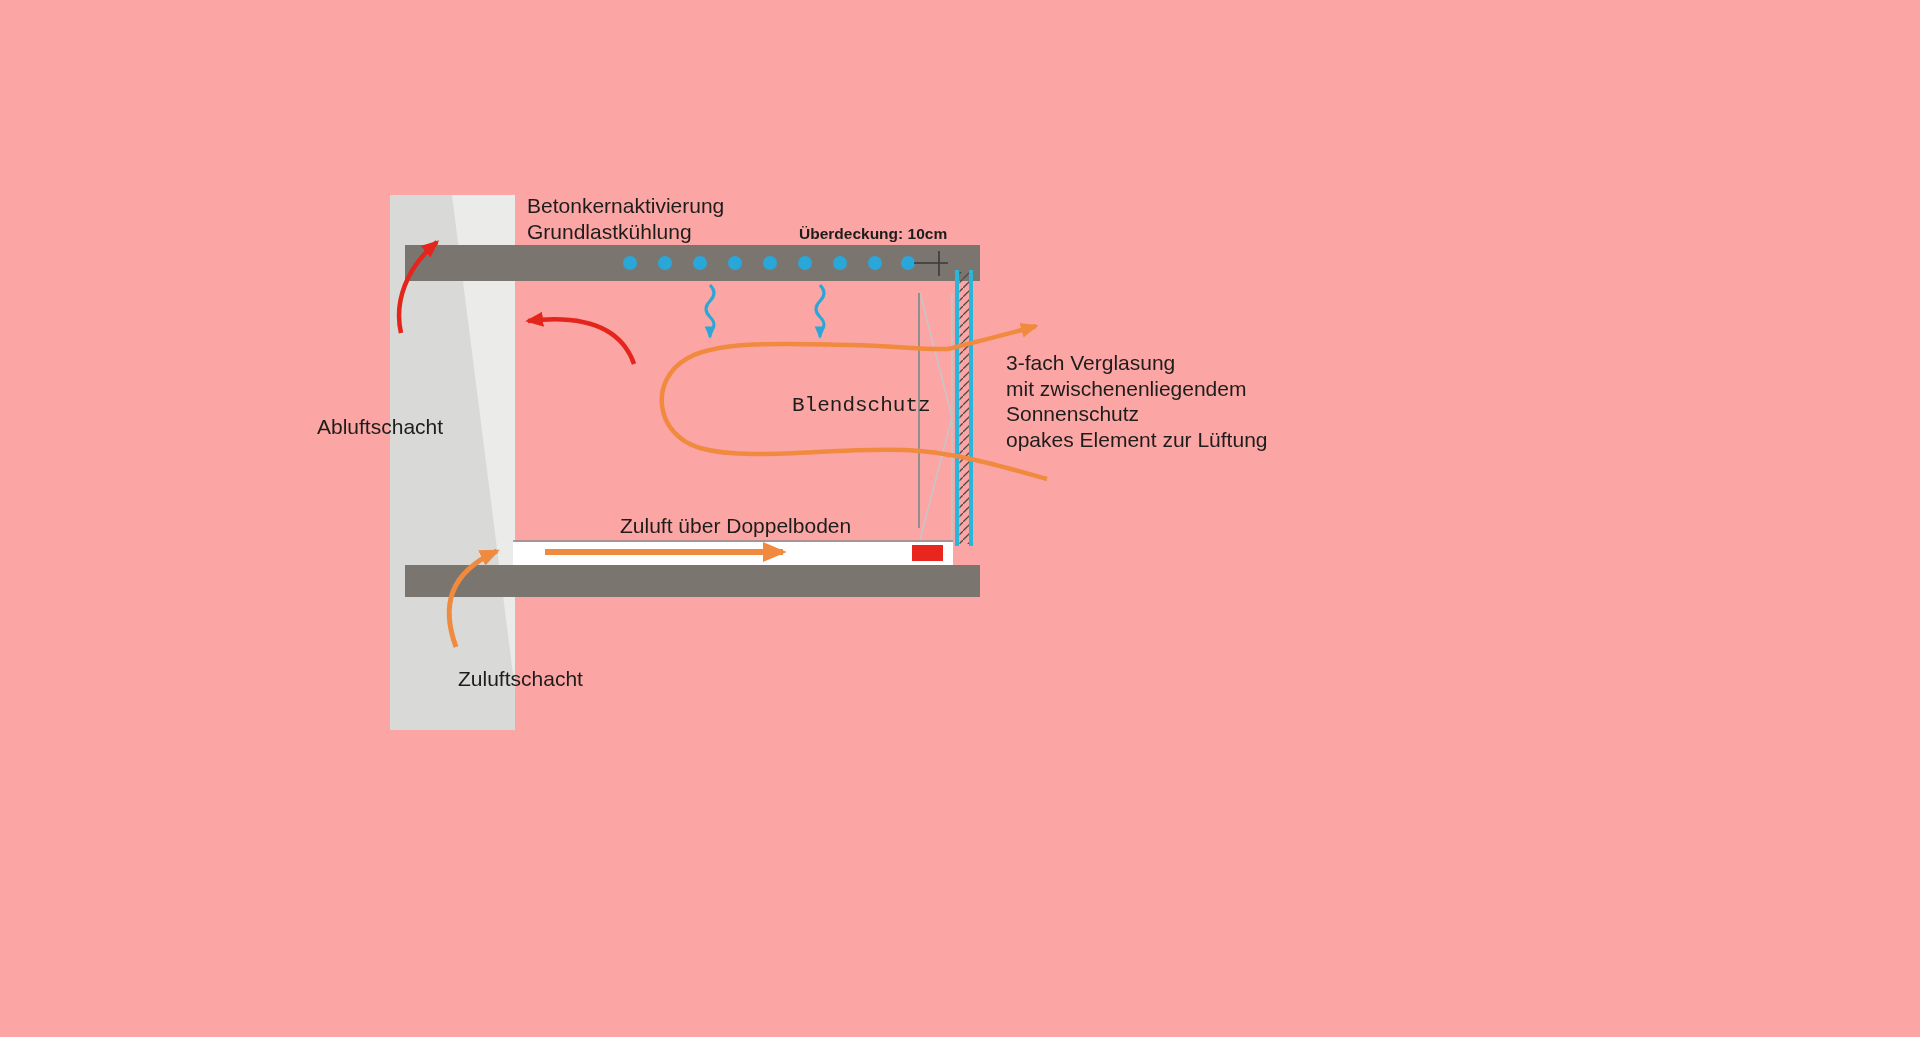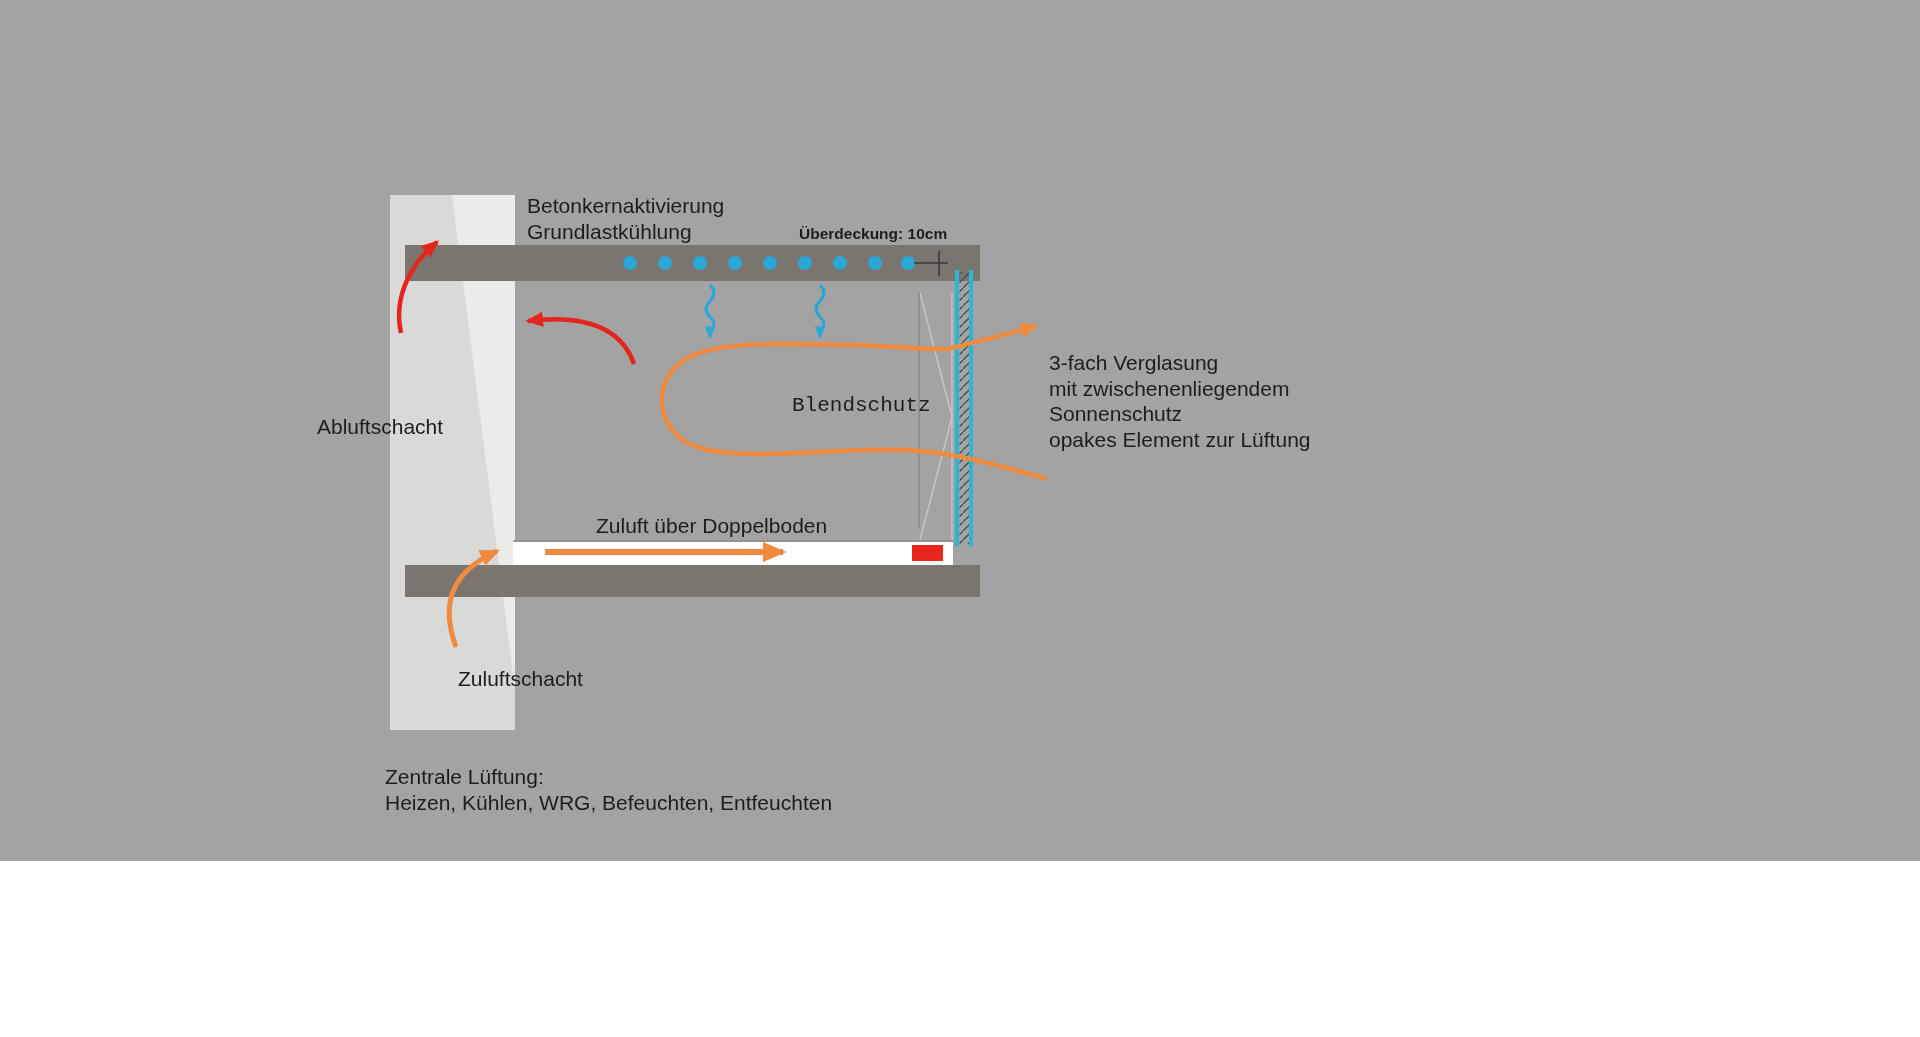--- a/index.html
+++ b/index.html
@@ -1,19 +1,19 @@
 <!DOCTYPE html>
 <html><head>
 <meta charset="utf-8">
 <style>
   html,body{margin:0;padding:0;background:#ffffff;}
   .stage{
     position:relative;
-    width:1920px;height:861px;
-    background:#a3a3a3;
+    width:1920px;height:1037px;
+    background:#fca5a5;
     overflow:hidden;
     font-family:"Liberation Sans", sans-serif;
   }
   .stage svg{position:absolute;left:0;top:0;}
   .label{
     position:absolute;
     color:#1d1d1b;
     font-size:21px;
     line-height:1.22;
     white-space:pre-line;
@@ -100,26 +100,24 @@
 
   <div class="label" style="left:527px;top:193px;">Betonkernaktivierung
 Grundlastkühlung</div>
 
   <div class="label small" style="left:799px;top:225px;">Überdeckung: 10cm</div>
 
   <div class="label" style="left:311px;top:414px;margin-left:6px;">Abluftschacht</div>
 
   <div class="label" style="left:792px;top:393px;font-family:Liberation Mono, monospace;">Blendschutz</div>
 
-  <div class="label" style="left:1049px;top:350px;">3-fach Verglasung
+  <div class="label" style="left:1006px;top:350px;">3-fach Verglasung
 mit zwischenenliegendem
 Sonnenschutz
 opakes Element zur Lüftung</div>
 
-  <div class="label" style="left:596px;top:513px;text-align:right;">Zuluft über Doppelboden</div>
+  <div class="label" style="left:620px;top:513px;text-align:right;">Zuluft über Doppelboden</div>
 
 
   <div class="label" style="left:458px;top:666px;">Zuluftschacht</div>
 
-  <div class="label" style="left:385px;top:764px;">Zentrale Lüftung:
-Heizen, Kühlen, WRG, Befeuchten, Entfeuchten</div>
 
 </div>
 
 </body></html>

